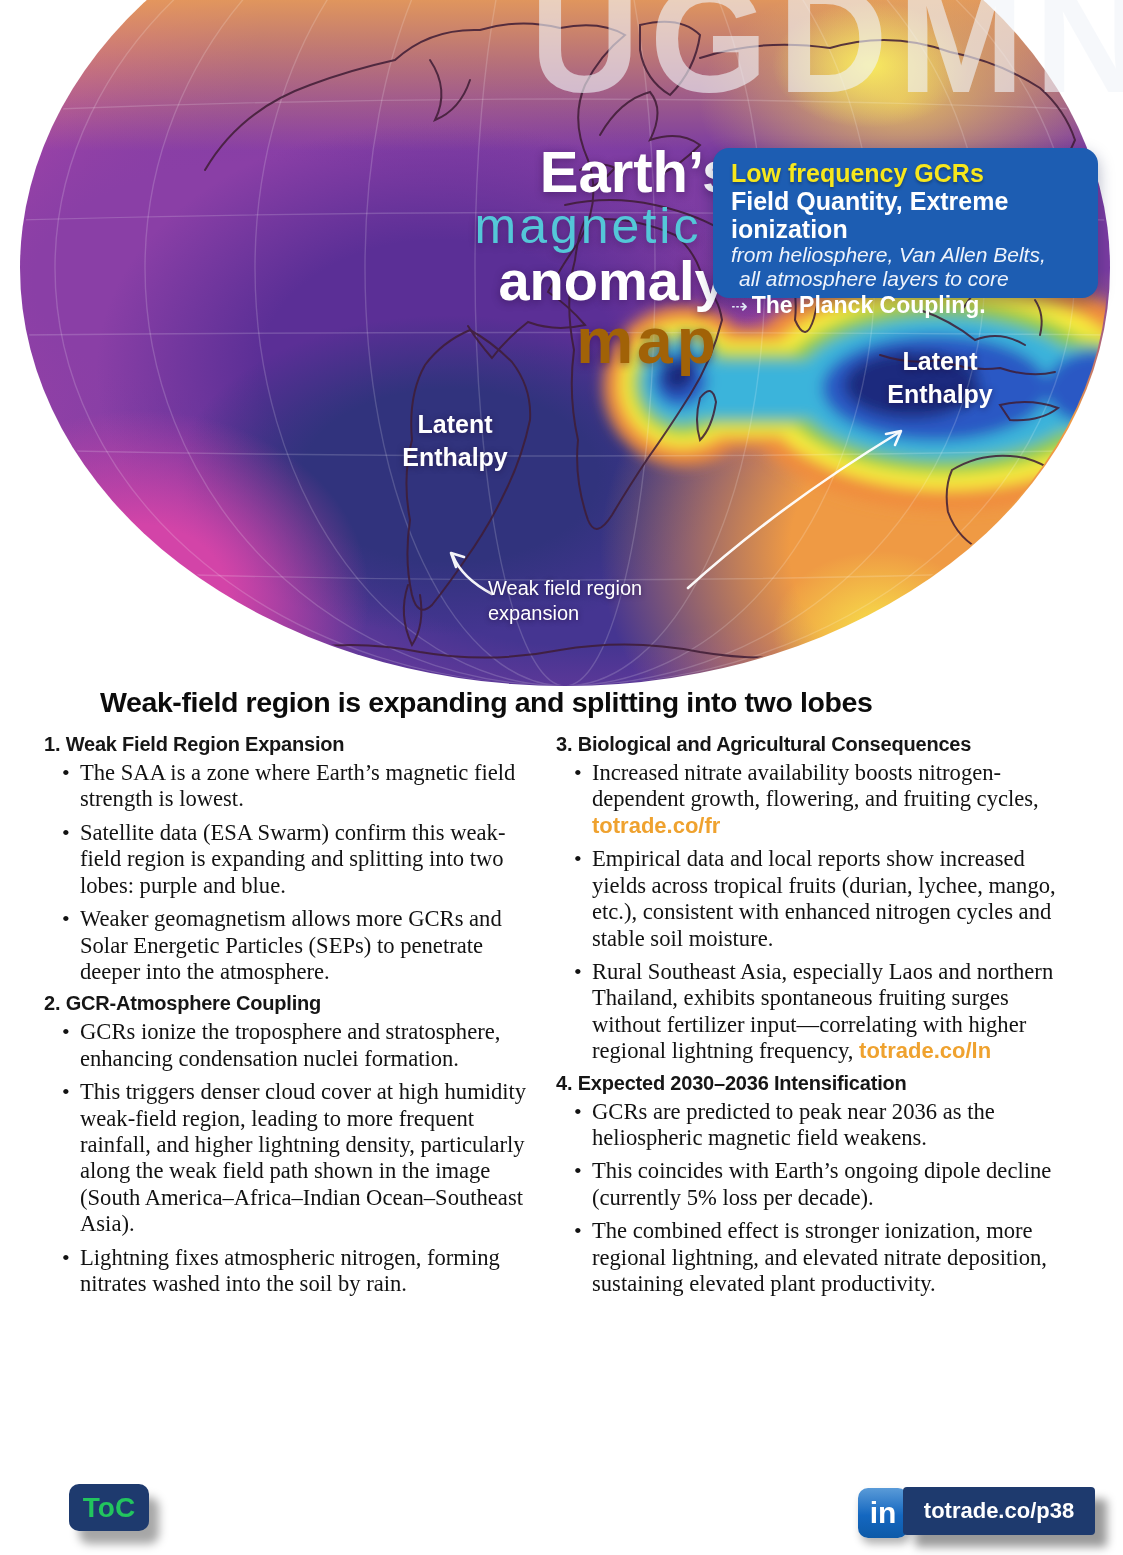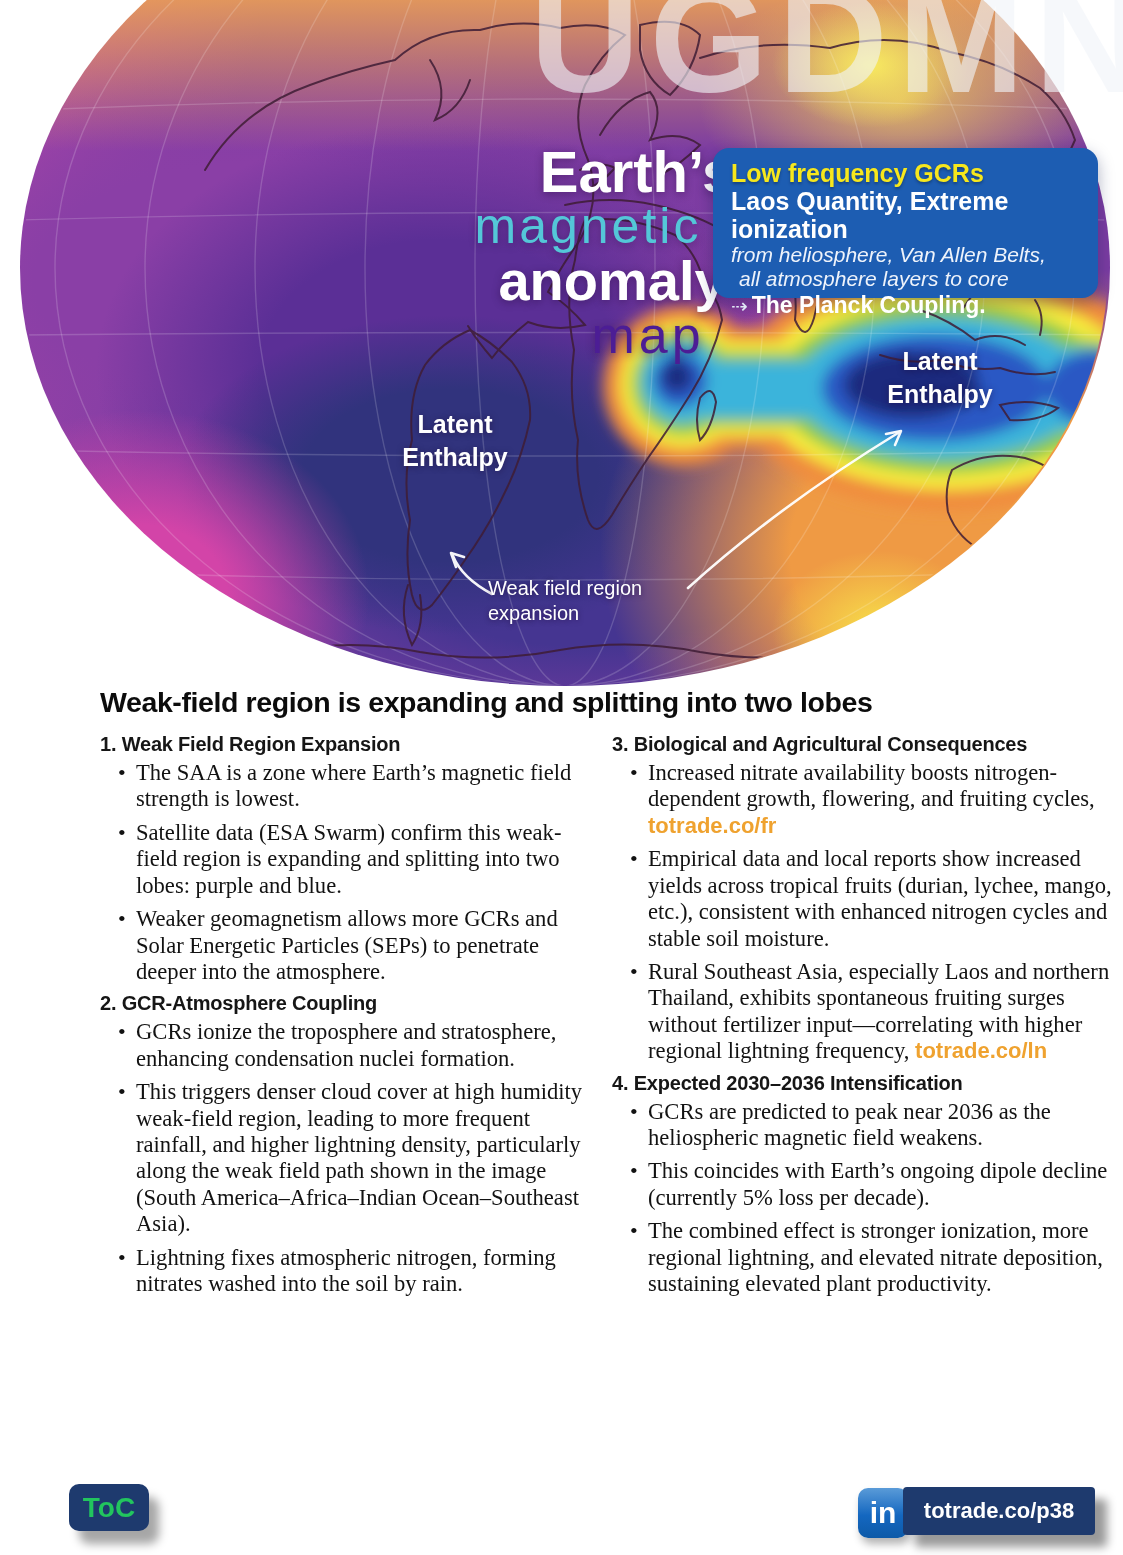--- a/index.html
+++ b/index.html
@@ -27,21 +27,21 @@
       linear-gradient(#7b3ca2,#7b3ca2);
   }
   svg.map-overlay{position:absolute;left:0;top:0;}
   .watermark{position:absolute;left:530px;top:-48px;font-size:152px;font-weight:bold;letter-spacing:10px;
     color:rgba(240,244,248,.62);user-select:none;}
   .map-title{position:absolute;left:420px;top:142px;width:440px;text-align:center;color:#fff;
     text-shadow:0 2px 8px rgba(40,10,60,.45);line-height:1.02;}
   .mt1{font-size:58px;font-weight:bold;transform:translateX(-3px);}
   .mt2{font-size:50px;font-weight:400;color:#54c7d8;letter-spacing:3px;transform:translateX(-52px);}
   .mt3{font-size:56px;font-weight:bold;transform:translateX(-28px);}
-  .mt4{font-size:52px;font-weight:400;letter-spacing:4px;color:#4c1d95;transform:translateX(8px);}
+  .mt4{font-size:64px;font-weight:700;letter-spacing:4px;color:#a16207;transform:translateX(8px);}
   .map-label{position:absolute;color:#fff;font-weight:bold;text-align:center;
     text-shadow:0 1px 6px rgba(30,10,50,.5);line-height:1.3;font-size:25px;}
   .lab-latent1{left:380px;top:408px;width:150px;}
   .lab-latent2{left:865px;top:345px;width:150px;}
   .lab-weak{left:488px;top:576px;width:200px;font-weight:400;font-size:20px;text-align:left;line-height:1.25;
     text-shadow:0 1px 5px rgba(30,10,50,.55);}
 
   
   .callout{position:absolute;left:713px;top:108px;width:385px;height:150px;box-sizing:border-box;
     background:#1d5db2;border-radius:16px;padding:12px 16px 10px 18px;
@@ -49,21 +49,21 @@
   .co-head{color:#f6e71d;font-size:25px;font-weight:bold;line-height:1.05;text-shadow:0 2px 3px rgba(0,0,0,.3);}
   .co-sub{font-size:25px;font-weight:bold;line-height:1.1;margin-top:2px;}
   .co-it{font-size:21px;font-style:italic;line-height:1.12;color:#eef3fb;}
   .co-it2{padding-left:8px;}
   .co-last{font-size:23px;font-weight:bold;margin-top:2px;}
   .co-arrow{font-weight:400;font-size:20px;letter-spacing:-2px;color:#dfe8f5;margin-right:6px;}
 
   
   .article{position:absolute;left:0;top:680px;width:1123px;}
   .art-heading{margin:6px 0 8px 100px;font-size:28.5px;font-weight:bold;color:#0c0c0c;letter-spacing:-.4px;}
-  .cols{display:flex;margin-left:100px;width:1012px;}
+  .cols{display:flex;margin-left:44px;width:1012px;}
   .col{width:500px;}
   .col.left{margin-right:12px;}
   .sec-title{font-size:20px;font-weight:bold;color:#161616;margin:6px 0 4px 0;letter-spacing:-.2px;}
   .sec-list{list-style:none;margin:0 0 6px 0;padding:0;font-family:"Liberation Serif",serif;
     font-size:22.6px;color:#121212;line-height:1.17;}
   .sec-list li{position:relative;padding-left:36px;margin-bottom:7px;}
   .sec-list li::before{content:"•";position:absolute;left:18px;top:0;font-size:22px;}
   .inline-link{font-family:"Liberation Sans",sans-serif;font-weight:bold;color:#efa22f;font-size:22px;
     text-decoration:none;cursor:pointer;}
 
@@ -182,21 +182,21 @@
 
     <div class="map-title">
       <div class="mt1">Earth’s</div>
       <div class="mt2">magnetic</div>
       <div class="mt3">anomaly</div>
       <div class="mt4">map</div>
     </div>
 
     <div class="callout">
       <div class="co-head">Low frequency GCRs</div>
-      <div class="co-sub">Laos Quantity, Extreme ionization</div>
+      <div class="co-sub">Field Quantity, Extreme ionization</div>
       <div class="co-it">from heliosphere, Van Allen Belts,</div>
       <div class="co-it co-it2">all atmosphere layers to core</div>
       <div class="co-last">
         <span class="co-arrow">⇢</span><span>The Planck Coupling.</span>
       </div>
     </div>
 
     <div class="map-label lab-latent1">
       <div>Latent</div>
       <div>Enthalpy</div>

